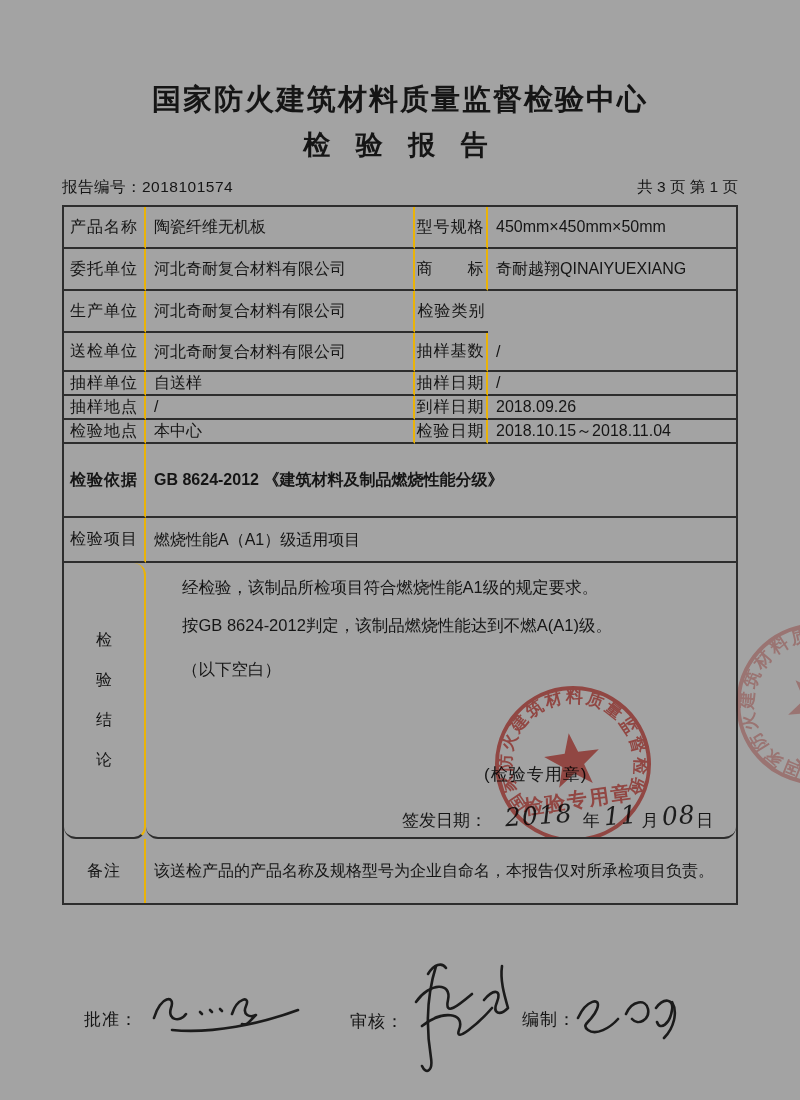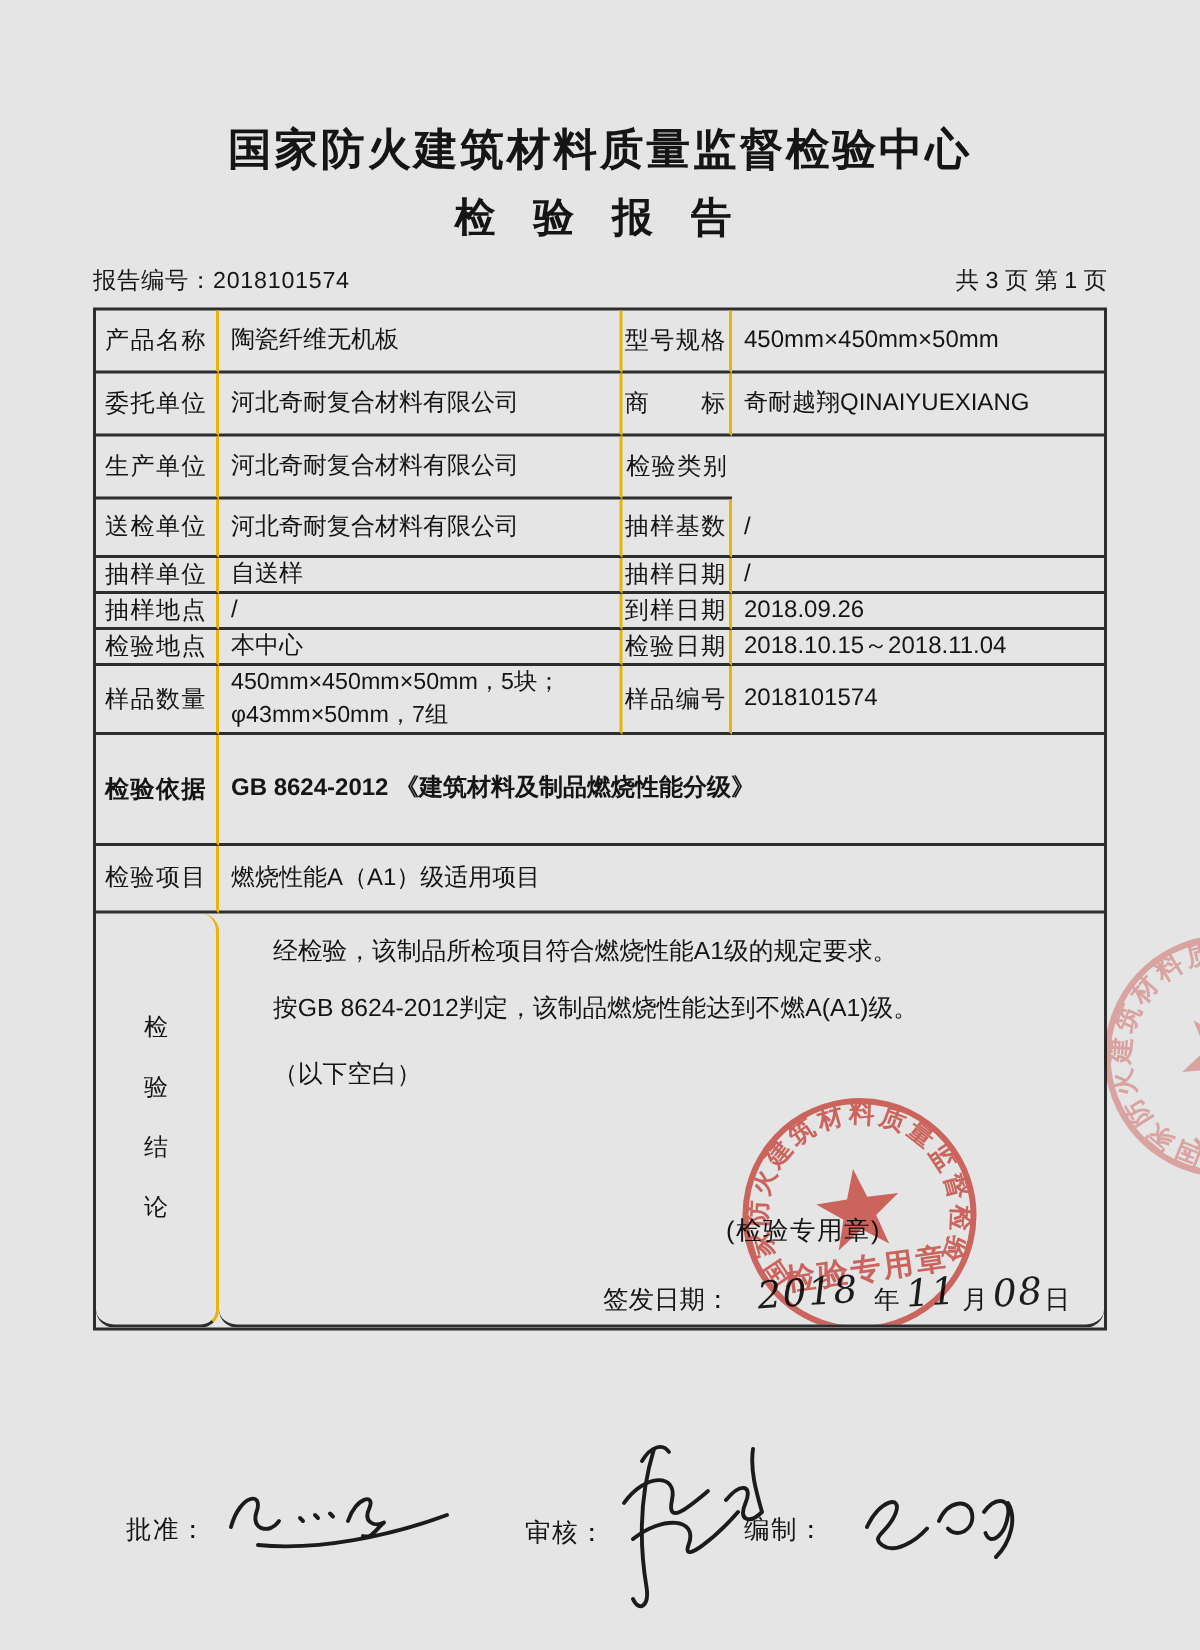--- a/index.html
+++ b/index.html
@@ -1,19 +1,19 @@
 <!DOCTYPE html>
 <html><head>
 <meta charset="utf-8">
 <style>
   * { margin:0; padding:0; box-sizing:border-box; }
   html,body { background:#ffffff; }
   .page {
     position:relative; width:800px; height:1100px; margin:0 auto;
-    background:#e5e5e5; overflow:hidden; color:#151515;
+    background:#a3a3a3; overflow:hidden; color:#151515;
     font-family:"Liberation Sans","DejaVu Sans",sans-serif;
   }
   .center-name {
     position:absolute; top:80px; left:0; width:100%;
     text-align:center; font-size:29px; font-weight:bold; letter-spacing:2px;
   }
   .doc-title {
     position:absolute; top:127px; left:0; width:100%;
     text-align:center; font-size:27px; font-weight:bold; letter-spacing:9px;
   }
@@ -118,26 +118,20 @@
       <div class="cell lbl h40">抽样地点</div>
       <div class="cell val h40">/</div>
       <div class="cell lbl h40">到样日期</div>
       <div class="cell val h40">2018.09.26</div>
     </div>
     <div class="rrow">
       <div class="cell lbl h40">检验地点</div>
       <div class="cell val h40">本中心</div>
       <div class="cell lbl h40">检验日期</div>
       <div class="cell val h40">2018.10.15～2018.11.04</div>
-    </div>
-    <div class="rrow">
-      <div class="cell lbl h46">样品数量</div>
-      <div class="cell val h46" style="font-size:15.5px;">450mm×450mm×50mm，5块；φ43mm×50mm，7组</div>
-      <div class="cell lbl h46">样品编号</div>
-      <div class="cell val h46">2018101574</div>
     </div>
 
     <div class="rrow2">
       <div class="cell lbl h59">检验依据</div>
       <div class="cell val h59">GB 8624-2012 《建筑材料及制品燃烧性能分级》</div>
     </div>
     <div class="rrow2">
       <div class="cell lbl h45">检验项目</div>
       <div class="cell val h45">燃烧性能A（A1）级适用项目</div>
     </div>
@@ -174,40 +168,44 @@
           <path id="arc-main" d="M 34.2,120.6 A 62,62 0 1 1 135.8,120.6" fill="none"></path>
           <text font-size="17" letter-spacing="2.5" fill="#dd4f47" font-family="Liberation Sans, sans-serif" font-weight="bold">
             <textPath href="#arc-main">国家防火建筑材料质量监督检验中心</textPath>
           </text>
           <polygon fill="#dd4f47" points="85,54 91.8,73.6 112.6,74 96,86.6 102,106.5 85,94.6 68,106.5 74,86.6 57.4,74 78.2,73.6"></polygon>
           <text x="85" y="128" text-anchor="middle" font-size="20" letter-spacing="2" fill="#dd4f47" font-weight="bold" font-family="Liberation Sans, sans-serif">检验专用章</text>
         </svg>
       </div>
     </div>
 
+    <div class="rrow2 lastrow">
+      <div class="cell lbl h64">备注</div>
+      <div class="cell val h64">该送检产品的产品名称及规格型号为企业自命名，本报告仅对所承检项目负责。</div>
+    </div>
   </div>
 
   <div class="footer-label" style="left:84px; top:1008px;">批准：</div>
   <svg class="sig" style="left:138px; top:988px;" width="168" height="56" viewBox="0 0 168 56">
     <path d="M16,30 C22,8 38,6 33,20 C29,32 42,35 48,26"></path>
     <path d="M62,24 l2,2 M72,22 l2,2 M82,21 l2,2"></path>
     <path d="M94,26 C99,10 113,7 108,18 C104,27 112,30 118,27 C112,32 110,38 104,36"></path>
     <path d="M34,42 C74,46 122,36 160,22"></path>
   </svg>
 
   <div class="footer-label" style="left:350px; top:1010px;">审核：</div>
   <svg class="sig" style="left:398px; top:958px;" width="114" height="124" viewBox="0 0 114 124">
     <path d="M38,8 C30,34 27,64 33,100 C35,113 28,117 24,108"></path>
     <path d="M30,16 C36,6 44,4 48,10"></path>
     <path d="M18,44 C32,24 54,24 50,42 C46,60 62,46 74,36"></path>
     <path d="M24,68 C44,52 68,54 61,72 C56,86 80,66 94,50"></path>
     <path d="M86,42 C96,30 104,32 99,44 C94,56 102,58 110,50 C106,36 102,22 104,8"></path>
   </svg>
 
-  <div class="footer-label" style="left:496px; top:1008px;">编制：</div>
+  <div class="footer-label" style="left:522px; top:1008px;">编制：</div>
   <svg class="sig" style="left:566px; top:984px;" width="124" height="62" viewBox="0 0 124 62">
     <path d="M12,34 C20,16 36,12 31,25 C26,38 14,40 22,46 C30,52 44,44 52,35"></path>
     <path d="M60,30 C66,16 80,15 82,25 C84,36 72,42 66,35"></path>
     <path d="M90,24 C98,13 108,15 106,26 C104,40 94,47 91,38"></path>
     <path d="M106,18 C112,28 108,44 98,54"></path>
   </svg>
 
   <svg class="edge-stamp" width="176" height="176" viewBox="0 0 170 170">
     <circle cx="85" cy="85" r="76" fill="none" stroke="#dd4f47" stroke-width="4"></circle>
     <path id="arc-edge" d="M 34.2,120.6 A 62,62 0 1 1 135.8,120.6" fill="none"></path>

